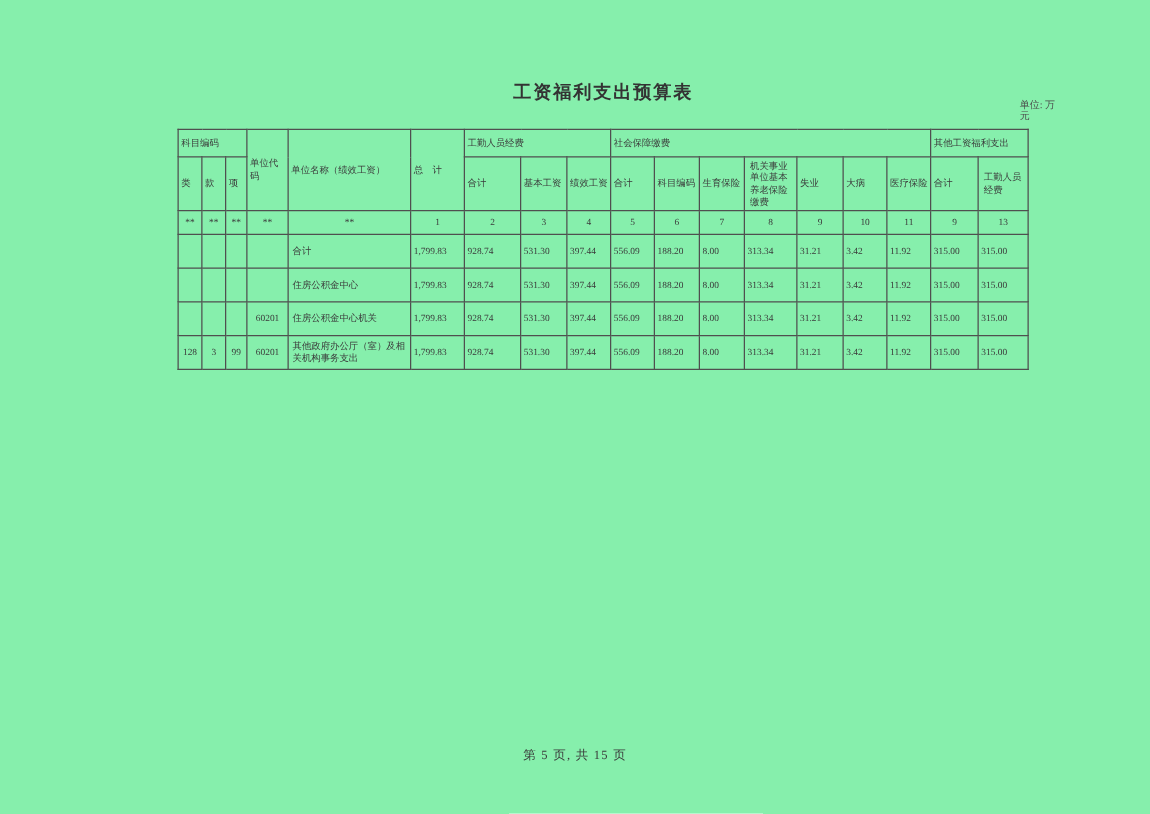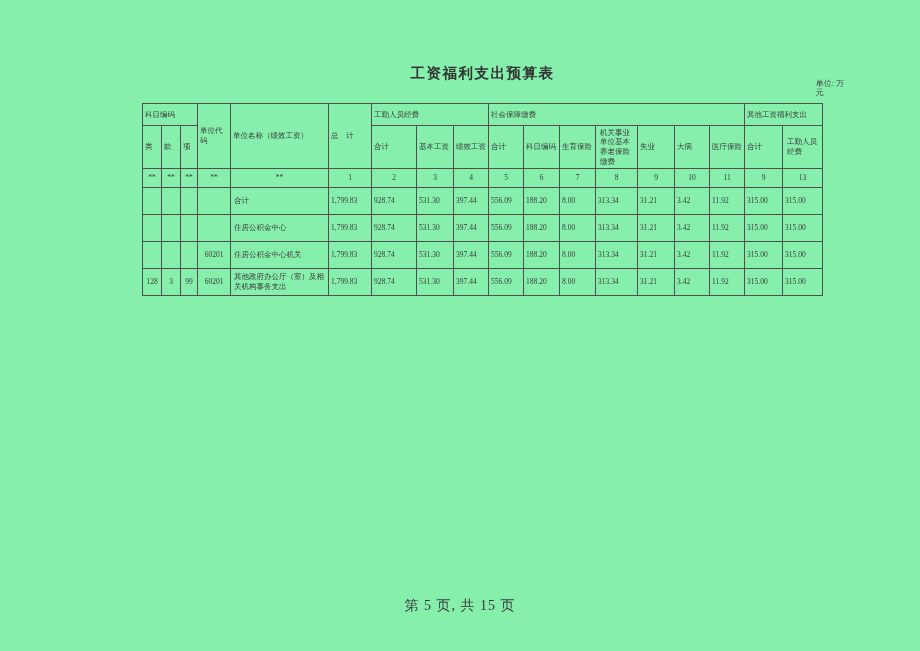--- a/index.html
+++ b/index.html
@@ -28,21 +28,21 @@
   .budget tr.h1 { height:22px; }
   .budget tr.h2 { height:43px; }
   .budget tr.idx { height:19px; }
   .budget tbody tr.data { height:27px; }
   .budget td.c { text-align:center; }
   .budget td.l { text-align:left; padding-left:3px; }
   .budget td.r { padding-right:3px; }
   .budget th.pension { padding:0 4px; }
   .footer {
     position:absolute; left:0; top:597px; width:920px; text-align:center;
-    font-size:14px; letter-spacing:1px; color:#3a3a3a;
+    font-size:10px; letter-spacing:1px; color:#3a3a3a;
   }
 </style>
 </head>
 <body>
 
 <div class="page">
 
   <div class="title">工资福利支出预算表</div>
 
   <div class="unit-note">

